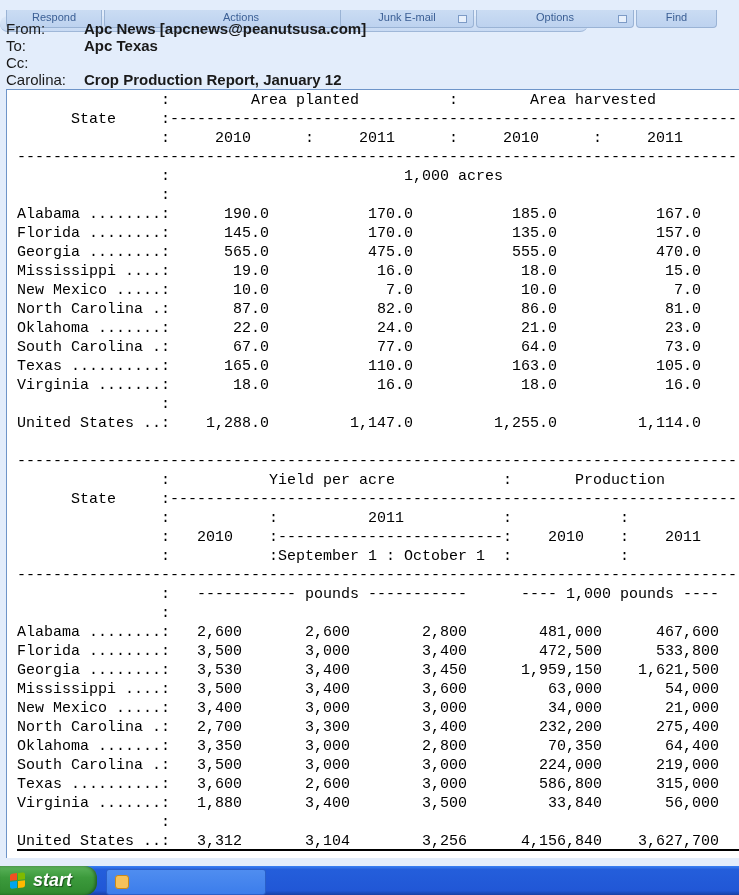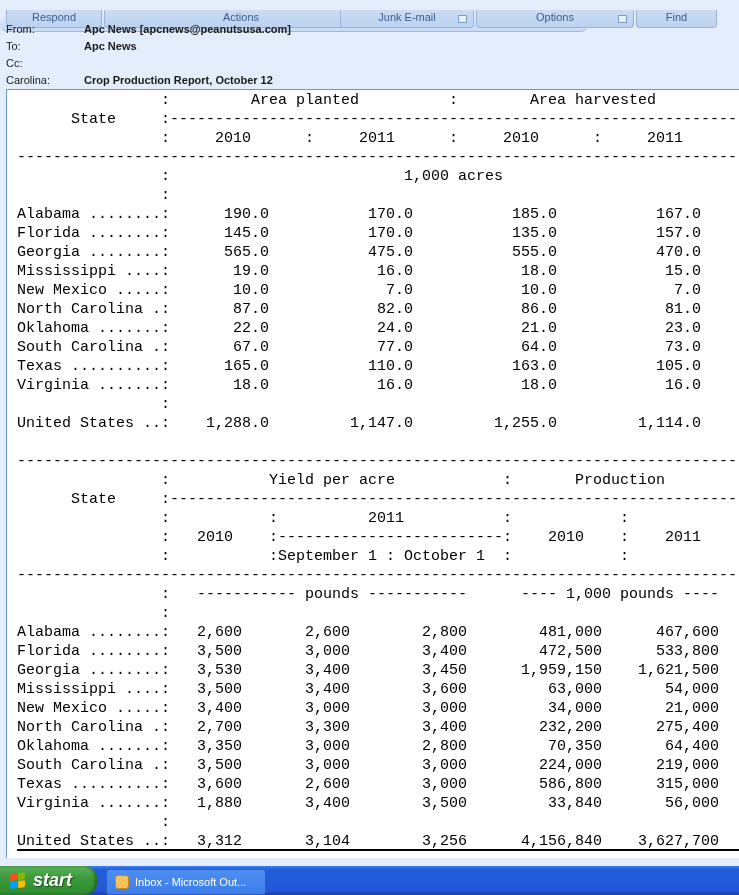--- a/index.html
+++ b/index.html
@@ -1,20 +1,20 @@
 <!DOCTYPE html>
 <html><head>
 <meta charset="utf-8">
 <style>
   html,body{margin:0;padding:0;}
   body{width:739px;height:895px;overflow:hidden;background:#e3edfb;position:relative;font-family:"Liberation Sans",sans-serif;}
   .ribbon{position:absolute;left:0;top:16px;width:588px;height:15px;background:linear-gradient(#dce8f8,#c8daf3);border-bottom:1px solid #9fb7d8;border-radius:8px;}
   .ribbon .grp{position:absolute;top:-6px;height:17px;border:1px solid #9ab3d5;border-top:none;border-radius:0 0 4px 4px;background:linear-gradient(#cadcf3,#bdd2ef);font-size:11px;color:#3a5e94;text-align:center;line-height:14px;}
   .ribbon .grp .launch{position:absolute;right:6px;top:5px;width:7px;height:6px;border:1px solid #7d9bc6;background:#e8f0fb;font-size:0;}
-  .header{position:absolute;left:0;top:20px;width:675px;height:68px;font-size:11px;color:#1a1a1a;}
+  .header{position:absolute;left:0;top:20px;width:675px;height:68px;font-size:15px;color:#1a1a1a;}
   .hrow{position:absolute;left:6px;height:16px;line-height:16px;}
   .hrow .lbl{position:absolute;left:0;width:70px;}
   .hrow .val{position:absolute;left:78px;white-space:nowrap;font-weight:bold;}
   .bodypanel{position:absolute;left:6px;top:89px;width:740px;height:768px;background:#ffffff;border-left:1px solid #6e95c9;border-top:1px solid #6e95c9;overflow:hidden;}
   pre{margin:0;position:absolute;left:10px;top:1px;font-family:"Liberation Mono",monospace;font-size:15px;line-height:19px;color:#000;white-space:pre;}
   .endrule{position:absolute;left:10px;top:759px;width:740px;height:0;border-top:2px solid #000;}
   .taskbar{position:absolute;left:0;top:866px;width:739px;height:29px;background:linear-gradient(#3a81f3 0,#245edb 12%,#2157d6 85%,#1941a5 100%);padding-left:26px;}
   .startbtn{position:absolute;left:0;top:0;width:97px;height:29px;border-radius:0 12px 12px 0;background:linear-gradient(#5bb35b,#3c9a3c 40%,#2f8a2f 100%);box-shadow:inset -2px 0 3px rgba(0,0,0,.35);}
   .startbtn .flag{position:absolute;left:10px;top:7px;width:16px;height:15px;transform:skewY(-6deg);}
   .flag i{position:absolute;width:7px;height:7px;}
@@ -34,29 +34,29 @@
     <div class="grp" style="left: 636px; width: 79px;"><span>Find</span></div>
   </div>
 
 <div class="header">
   <div class="hrow" style="top:1px">
     <span class="lbl">From:</span>
     <span class="val">Apc News [apcnews@peanutsusa.com]</span>
   </div>
   <div class="hrow" style="top:18px">
     <span class="lbl">To:</span>
-    <span class="val">Apc News</span>
+    <span class="val">Apc Texas</span>
   </div>
   <div class="hrow" style="top:35px">
     <span class="lbl">Cc:</span>
     <span class="val"></span>
   </div>
   <div class="hrow" style="top:52px">
     <span class="lbl">Carolina:</span>
-    <span class="val">Crop Production Report, October 12</span>
+    <span class="val">Crop Production Report, January 12</span>
   </div>
 </div>
 
 <div class="bodypanel">
   <pre id="report">                :         Area planted          :        Area harvested
       State     :------------------------------------------------------------------------------------------
                 :     2010      :     2011      :     2010      :     2011
 ------------------------------------------------------------------------------------------
                 :                          1,000 acres
                 :
@@ -102,15 +102,14 @@
     <div class="flag">
       <i style="left:0;top:0;background:#f25022;border-radius:2px 0 0 0"></i>
       <i style="left:8px;top:0;background:#7fba00;border-radius:0 2px 0 0"></i>
       <i style="left:0;top:8px;background:#00a4ef;border-radius:0 0 0 2px"></i>
       <i style="left:8px;top:8px;background:#ffb900;border-radius:0 0 2px 0"></i>
     </div>
     <span class="txt">start</span>
   </div>
   <div class="tbtn" style="left:106px;width:158px;background:linear-gradient(#4f8df0,#3c7deb);border:1px solid #2a5fc8;">
     <span class="ico" style="background:#f6c15a;border-radius:3px;border:1px solid #c98a1a;box-sizing:border-box;"></span>
-    <span class="t">Inbox - Microsoft Out...</span>
   </div>
 </div>
 
 </body></html>

